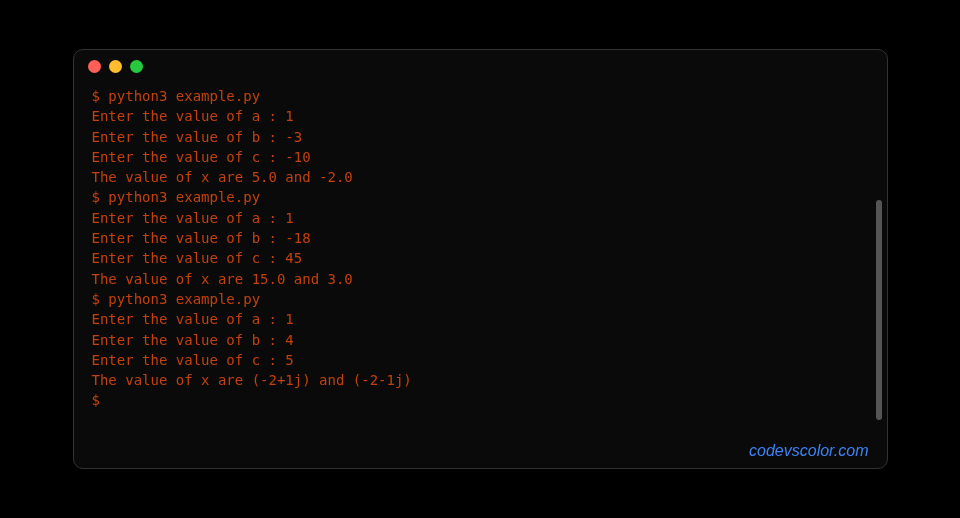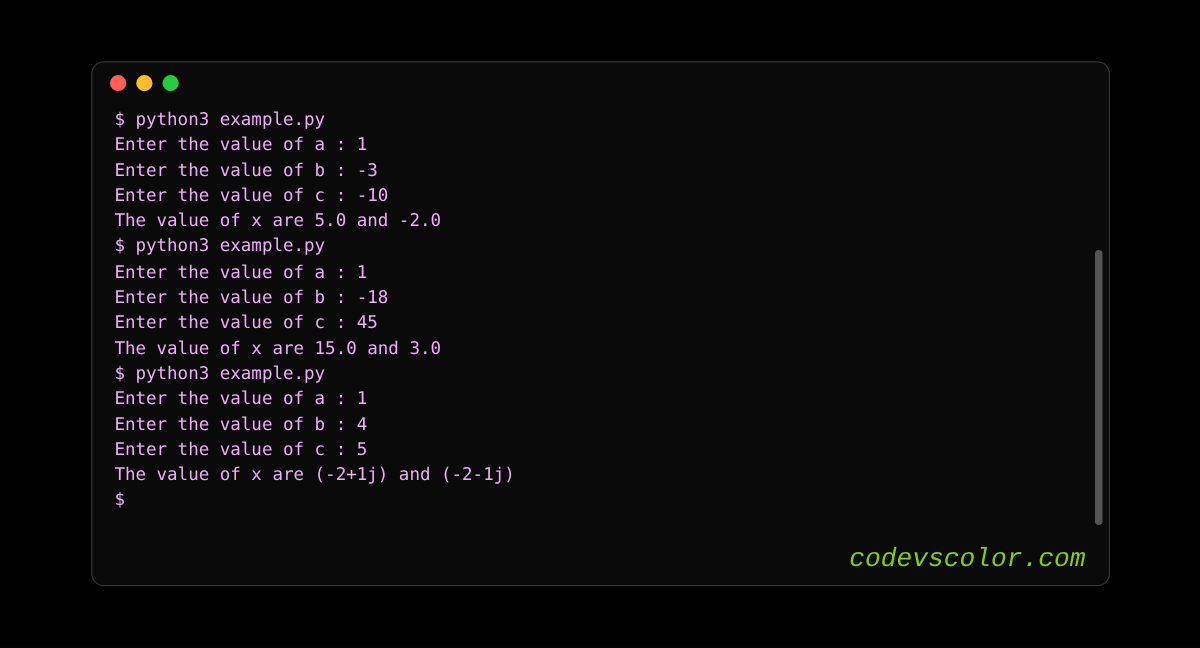--- a/index.html
+++ b/index.html
@@ -35,42 +35,42 @@
     .dot {
       width: 13px;
       height: 13px;
       border-radius: 50%;
     }
     .dot-red { background: #ff5f56; }
     .dot-yellow { background: #ffbd2e; }
     .dot-green { background: #27c93f; }
     .terminal-body {
       padding: 4px 18px 10px 18px;
-      color: #f0abfc;
+      color: #c2410c;
       font-size: 14px;
       line-height: 1.45;
       white-space: pre;
       font-family: 'Menlo', 'Monaco', 'Consolas', monospace;
     }
     .scrollbar {
       position: absolute;
       right: 5px;
       top: 150px;
       width: 6px;
       height: 220px;
       background: #555;
       border-radius: 3px;
     }
     .watermark {
       position: absolute;
       right: 18px;
       bottom: 8px;
-      color: #84cc16;
-      font-family: Liberation Mono, monospace;
-      font-size: 21px;
+      color: #3b82f6;
+      font-family: Liberation Sans, sans-serif;
+      font-size: 16px;
       font-style: italic;
     }
   </style>
 </head>
 <body>
 
 <div class="terminal-window">
   <div class="titlebar">
     <div class="dot dot-red"></div>
     <div class="dot dot-yellow"></div>

